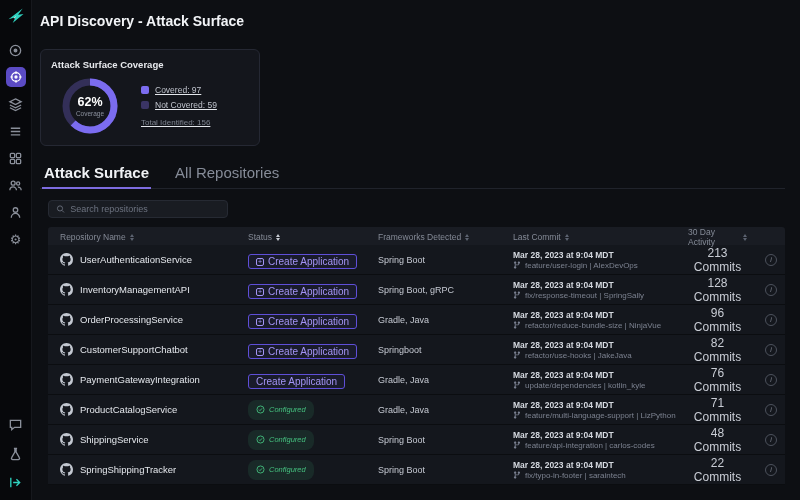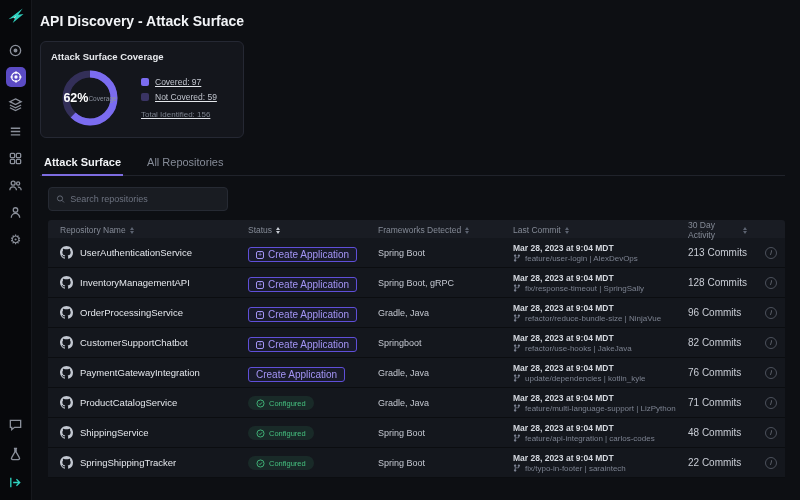--- a/index.html
+++ b/index.html
@@ -21,42 +21,42 @@
   .sb-spacer { flex:1; }
   .bottom-nav { display:flex; flex-direction:column; align-items:center; gap:9px; }
   .teal svg { stroke:#2fd3c0; }
 
   
   .main { flex:1; padding:9px 15px 0 8px; display:flex; flex-direction:column; }
   .page-title { font-size:14px; font-weight:700; color:#f2f4f7; margin-top:4px; }
   .subtitle { font-size:9.5px; color:#8b919e; margin-top:7px; }
 
   
-  .card { width:204px; background:#14161c; border:1px solid #252833; border-radius:6px;
-          margin-top:12px; padding:9px 10px 8px; }
+  .card { width:220px; background:#14161c; border:1px solid #252833; border-radius:6px;
+          margin-top:20px; padding:9px 10px 8px; }
   .card-title { font-size:9.5px; font-weight:700; color:#e8eaee; }
   .card-body { display:flex; align-items:center; margin-top:5px; }
   .donut-wrap { position:relative; width:62px; height:62px; margin-left:8px; }
-  .donut-center { position:absolute; inset:0; display:flex; flex-direction:row;
+  .donut-center { position:absolute; inset:0; display:flex; flex-direction:column;
                   align-items:center; justify-content:center; }
   .pct { font-size:12.5px; font-weight:700; color:#ffffff; }
   .pct-sub { font-size:6.5px; color:#8b919e; margin-top:1px; }
   .legend { margin-left:20px; display:flex; flex-direction:column; gap:5px;text-decoration:underline; }
   .leg-item { display:flex; align-items:center; gap:6px; font-size:8.5px; color:#c0c4cd; }
   .leg-sq { width:8px; height:8px; border-radius:2px; }
   .total { font-size:8px; color:#7d838f; margin-top:3px; }
 
   
   .tabs { display:flex; gap:22px; margin-top:14px; border-bottom:1px solid #20232b; padding:0 2px; }
-  .tab { font-size:11px; padding:4px 2px 6px; cursor:pointer; color:#868c98; }
+  .tab { font-size:15px; padding:4px 2px 6px; cursor:pointer; color:#868c98; }
   .tab.active { color:#f0f2f5; font-weight:700; border-bottom:2px solid #7d6ce0; margin-bottom:-1px; }
 
   
   .toolbar { margin:11px 0 0 8px; }
-  .search { display:flex; align-items:center; gap:5px; width:180px; height:24px;
+  .search { display:flex; align-items:center; gap:5px; width:180px; height:18px;
             background:#191c22; border:1px solid #262a33; border-radius:4px; padding:0 7px; }
   .search svg { stroke:#6d7380; fill:none; stroke-width:1.5; }
   .search input { background:transparent; border:none; outline:none; color:#c8ccd4;
                   font-size:9px; width:100%; font-family:"Liberation Sans", sans-serif; }
   .search input::placeholder { color:#6d7380; }
 
   
   .table { margin:9px 0 0 8px; }
   .tgrid { display:grid; grid-template-columns:188px 130px 135px 175px 1fr 30px;
            align-items:center; padding:0 8px 0 12px; }
@@ -74,30 +74,30 @@
   .gh svg { fill:#c3c8d1; display:block; }
 
   .create-btn { display:inline-flex; align-items:center; gap:4px; height:15px; padding:0 7px;
                 background:rgba(95,79,216,0.08); border:1px solid #5f4fd8; border-radius:3px;
                 color:#a394f5; font-size:10px; cursor:pointer;
                 font-family:"Liberation Sans", sans-serif; }
   .plusbox { width:8px; height:8px; border:1px solid #a394f5; border-radius:2px;
              display:inline-flex; align-items:center; justify-content:center; }
   .plusbox::before { content:"+"; font-size:7px; line-height:1; color:#a394f5; }
 
-  .badge { display:inline-flex; align-items:center; gap:4px; height:14px; padding:0 8px;
-           background:rgba(63,185,121,0.12); border-radius:8px; color:#45c07f; font-size:7.5px; }
+  .badge { display:inline-flex; align-items:center; gap:4px; height:20px; padding:0 8px;
+           background:rgba(63,185,121,0.12); border-radius:8px; color:#45c07f; font-size:7.5px;font-style:italic; }
   .badge svg { stroke:#45c07f; fill:none; stroke-width:1.6; }
 
   .r-fw { font-size:9px; color:#c5c9d2; }
   .r-commit { display:flex; flex-direction:column; justify-content:center; gap:1px; }
   .c-date { font-size:8.5px; font-weight:700; color:#d5d9e0; }
   .c-branch { display:flex; align-items:center; gap:4px; font-size:8px; color:#7c8290; }
   .c-branch svg { fill:#7a8090; display:block; }
-  .r-act { font-size:10px; color:#c9cdd5; }
+  .r-act { font-size:12px; color:#c9cdd5;text-align:center; }
   .r-info { display:flex; justify-content:flex-end; }
   .info-i { width:12px; height:12px; border:1px solid #4c515c; border-radius:50%;
             display:flex; align-items:center; justify-content:center; cursor:pointer; }
   .info-i::before { content:"i"; font-size:7px; color:#7d838e; font-style:italic; }
 </style>
 </head>
 <body>
 
 <div class="app">
 

